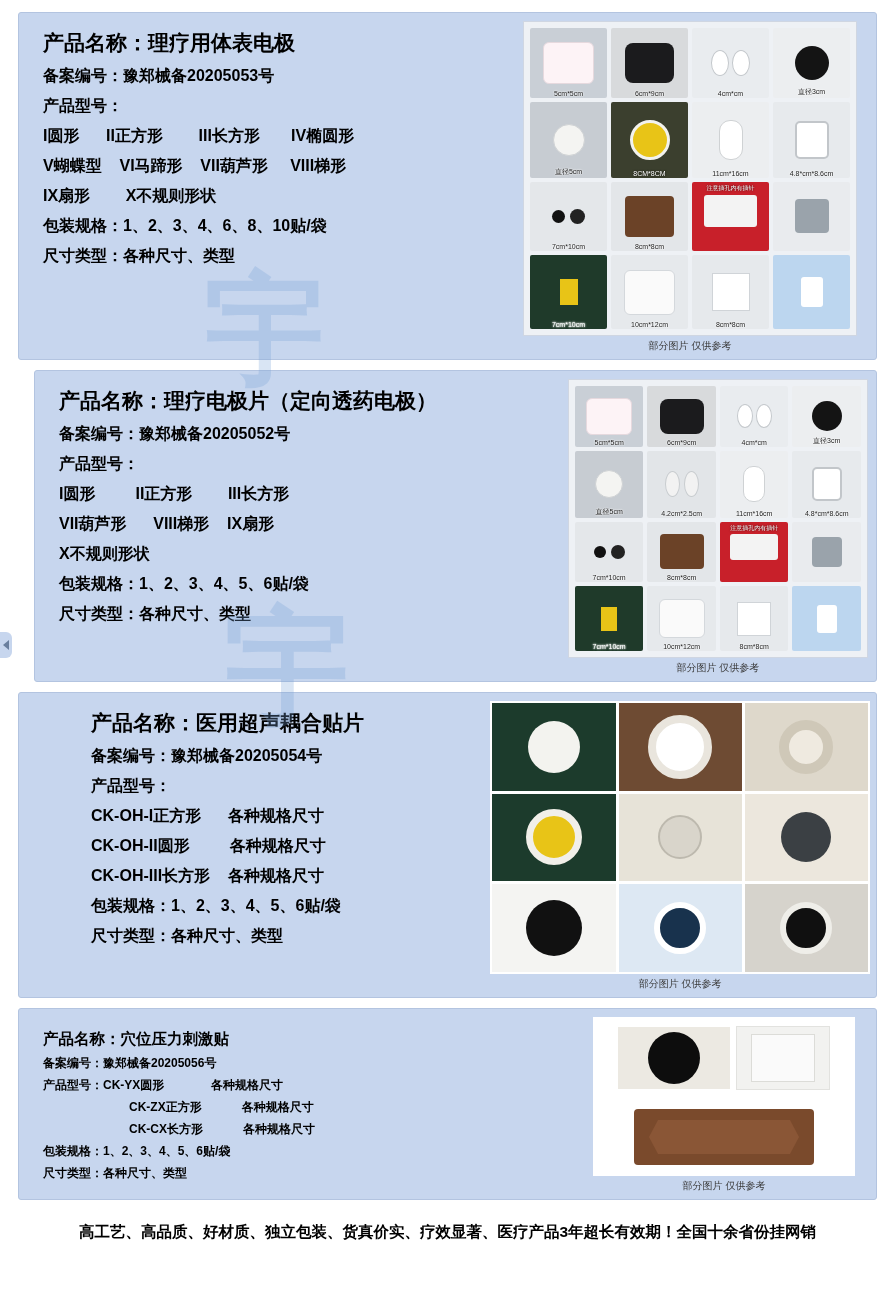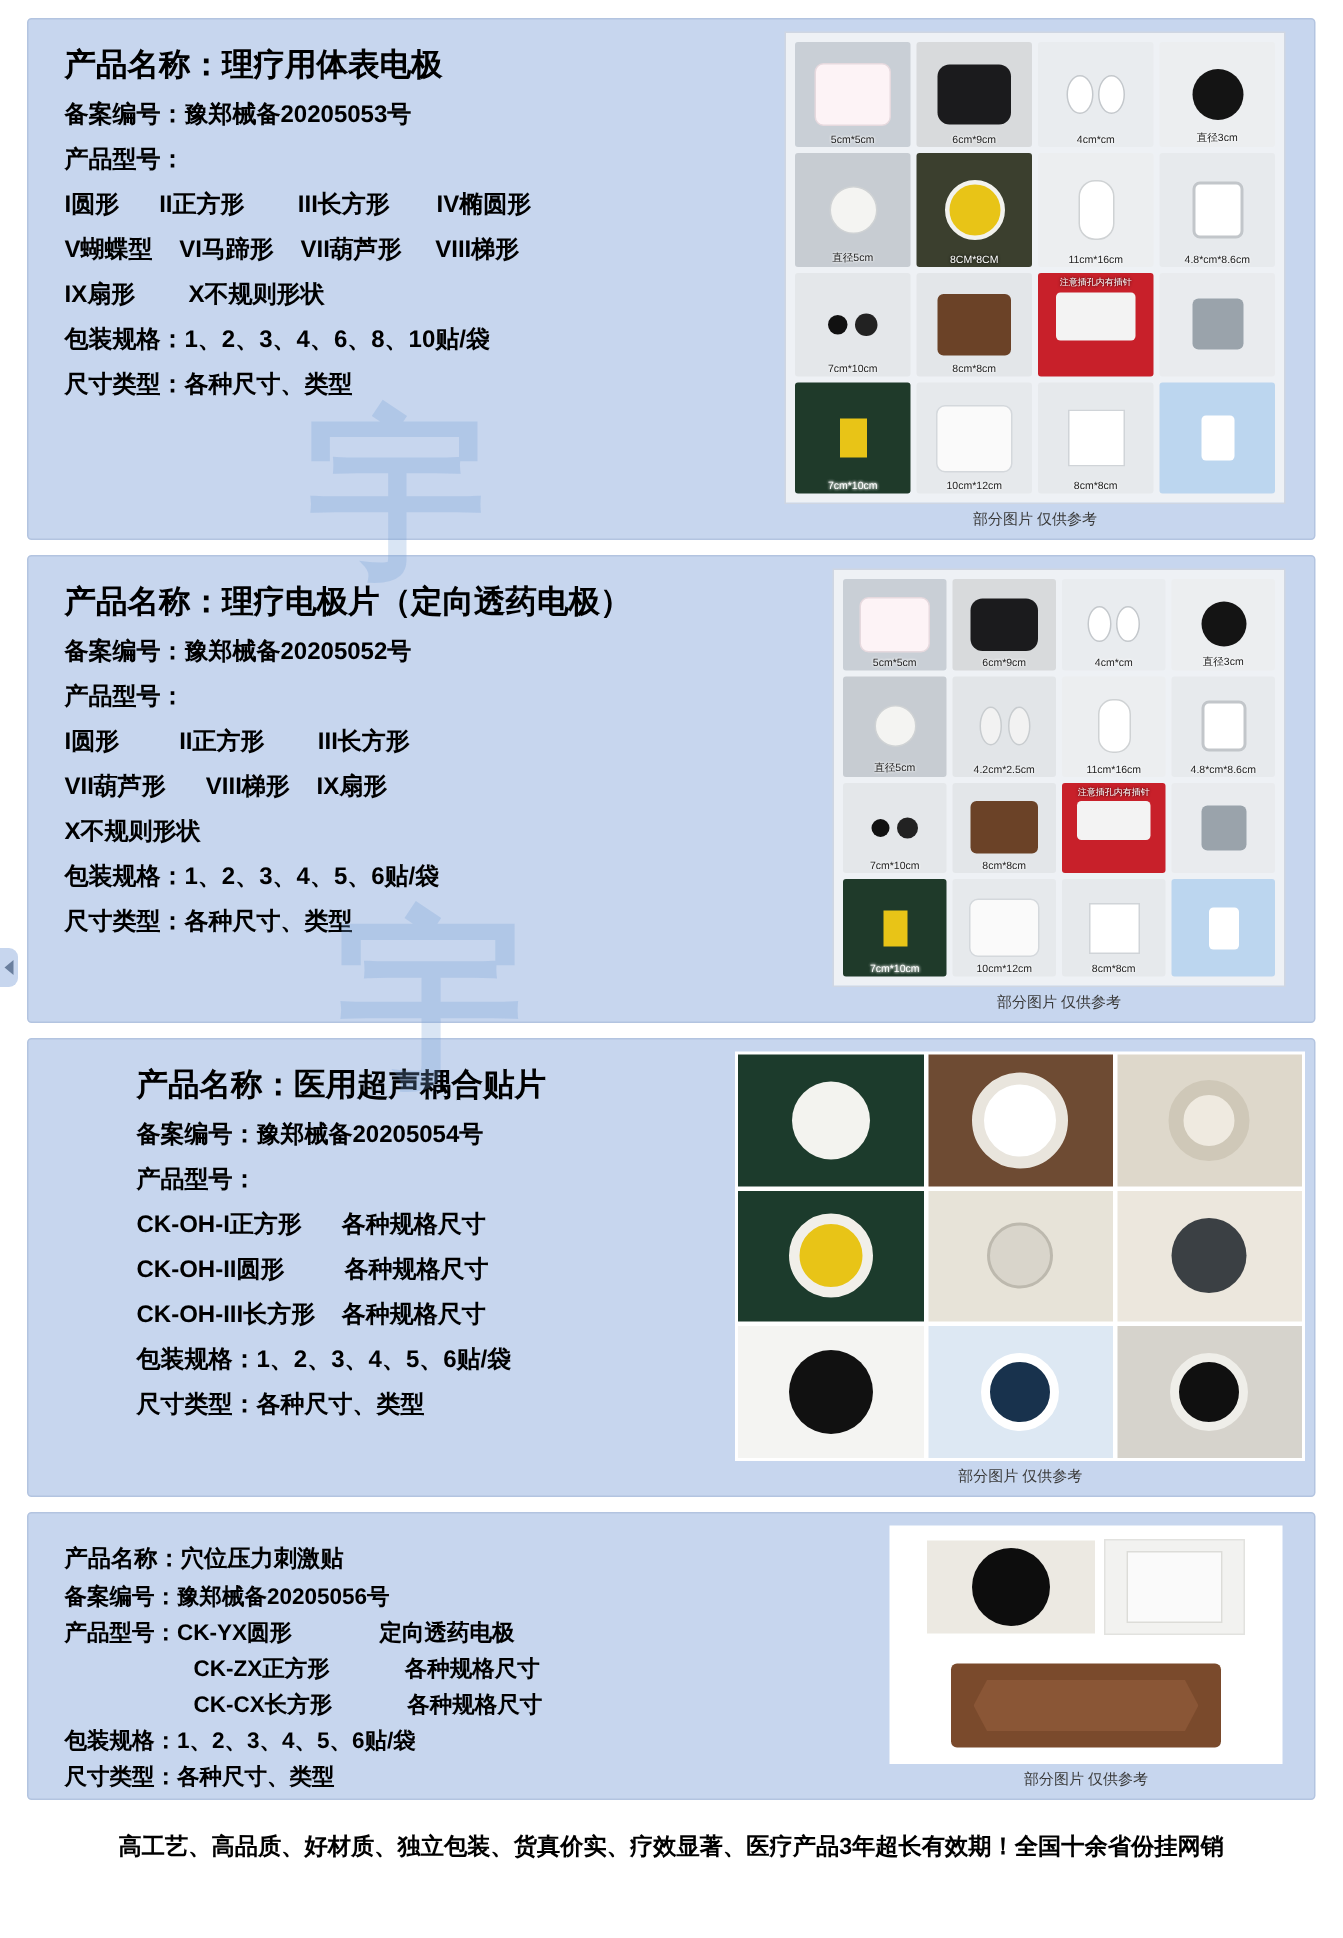--- a/index.html
+++ b/index.html
@@ -63,21 +63,21 @@
     display: flex;
     flex-direction: column;
   }
   .line {
     font-weight: 700;
     color: #000;
     margin-bottom: 9px;
     white-space: pre;
   }
   .card1 .line, .card2 .line, .card3 .line { font-size: 16px; }
-  .card4 .line { font-size: 15px; margin-bottom: 5px; }
+  .card4 .line { font-size: 12px; margin-bottom: 5px; }
 
   .title-line { font-size: 21px !important; }
   .card4 .title-line { font-size: 15.5px !important; }
 
   .imgbox {
     background: #f2f4f7;
     border: 1px solid #cfd6e2;
     box-sizing: border-box;
     position: relative;
   }
@@ -294,21 +294,21 @@
           <div class="cell" style="background:#bcd6ef;">
             <div style="width:22px;height:30px;background:#fff;border-radius:3px;"></div>
             <span class="lbl"></span>
           </div>
         </div>
       </div>
       <div class="caption">部分图片  仅供参考</div>
     </div>
   </div>
 
-  <div class="card card2" style="height:312px;">
+  <div class="card card2" style="height:312px;margin-left:16px;">
     <div class="card-left" style="width:532px;">
       <div class="line title-line"><span>产品名称：</span><span>理疗电极片（定向透药电极）</span></div>
       <div class="line"><span>备案编号：</span><span>豫郑械备20205052号</span></div>
       <div class="line">产品型号：</div>
       <div class="line">I圆形         II正方形        III长方形</div>
       <div class="line">VII葫芦形      VIII梯形    IX扇形</div>
       <div class="line">X不规则形状</div>
       <div class="line"><span>包装规格：</span><span>1、2、3、4、5、6贴/袋</span></div>
       <div class="line"><span>尺寸类型：</span><span>各种尺寸、类型</span></div>
     </div>
@@ -443,21 +443,21 @@
         </div>
       </div>
       <div class="caption">部分图片  仅供参考</div>
     </div>
   </div>
 
   <div class="card card4" style="height:192px;">
     <div class="card-left" style="width:570px;padding-top:20px;">
       <div class="line title-line"><span>产品名称：</span><span>穴位压力刺激贴</span></div>
       <div class="line"><span>备案编号：</span><span>豫郑械备20205056号</span></div>
-      <div class="line"><span>产品型号：</span><span>CK-YX圆形              定向透药电极</span></div>
+      <div class="line"><span>产品型号：</span><span>CK-YX圆形              各种规格尺寸</span></div>
       <div class="line" style="padding-left:86px;">CK-ZX正方形            各种规格尺寸</div>
       <div class="line" style="padding-left:86px;">CK-CX长方形            各种规格尺寸</div>
       <div class="line"><span>包装规格：</span><span>1、2、3、4、5、6贴/袋</span></div>
       <div class="line"><span>尺寸类型：</span><span>各种尺寸、类型</span></div>
     </div>
     <div class="card-right" style="width:276px;padding-right:10px;">
       <div class="imgbox" style="flex:1;border:none;background:#fff;">
         <div class="c4imgs">
           <div class="c4row">
             <div style="width:112px;height:62px;background:#ece9e2;display:flex;align-items:center;justify-content:center;">

